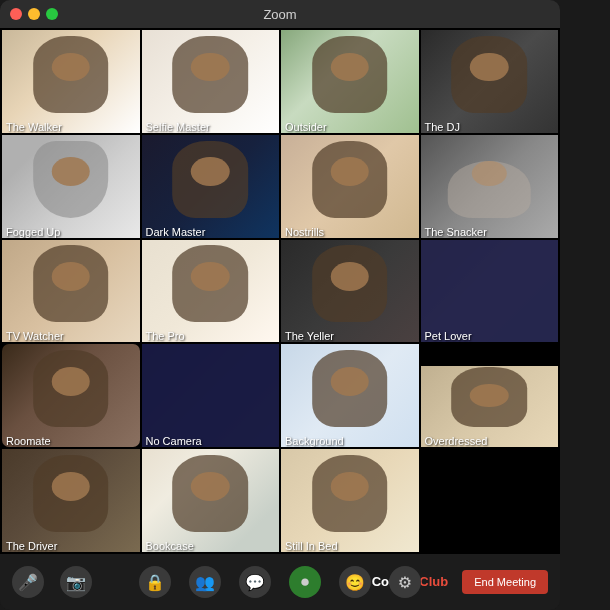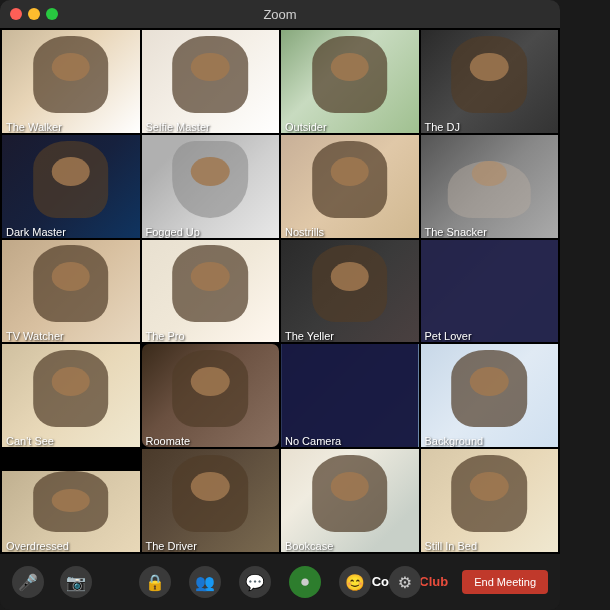--- a/index.html
+++ b/index.html
@@ -247,46 +247,43 @@
       </div>
       <div class="video-cell cell-1">
         <span class="label">Selfie Master</span>
       </div>
       <div class="video-cell cell-2">
         <span class="label">Outsider</span>
       </div>
       <div class="video-cell cell-3">
         <span class="label">The DJ</span>
       </div>
+      <div class="video-cell cell-5">
+        <span class="label">Fogged Up</span>
+      </div>
       <div class="video-cell cell-4">
         <span class="label">Dark Master</span>
       </div>
-      <div class="video-cell cell-5">
-        <span class="label">Fogged Up</span>
-      </div>
       <div class="video-cell cell-6">
         <span class="label">Nostrills</span>
       </div>
       <div class="video-cell cell-7">
         <span class="label">The Snacker</span>
       </div>
       <div class="video-cell cell-8">
         <span class="label">TV Watcher</span>
       </div>
       <div class="video-cell cell-9">
         <span class="label">The Pro</span>
       </div>
       <div class="video-cell cell-10">
         <span class="label">The Yeller</span>
       </div>
       <div class="video-cell cell-11">
         <span class="label">Pet Lover</span>
-      </div>
-      <div class="video-cell cell-12">
-        <span class="label">Can't See</span>
       </div>
       <div class="video-cell cell-13">
         <span class="label">Roomate</span>
       </div>
       <div class="video-cell cell-14">
         <span class="label">No Camera</span>
       </div>
       <div class="video-cell cell-15">
         <span class="label">Background</span>
       </div>

